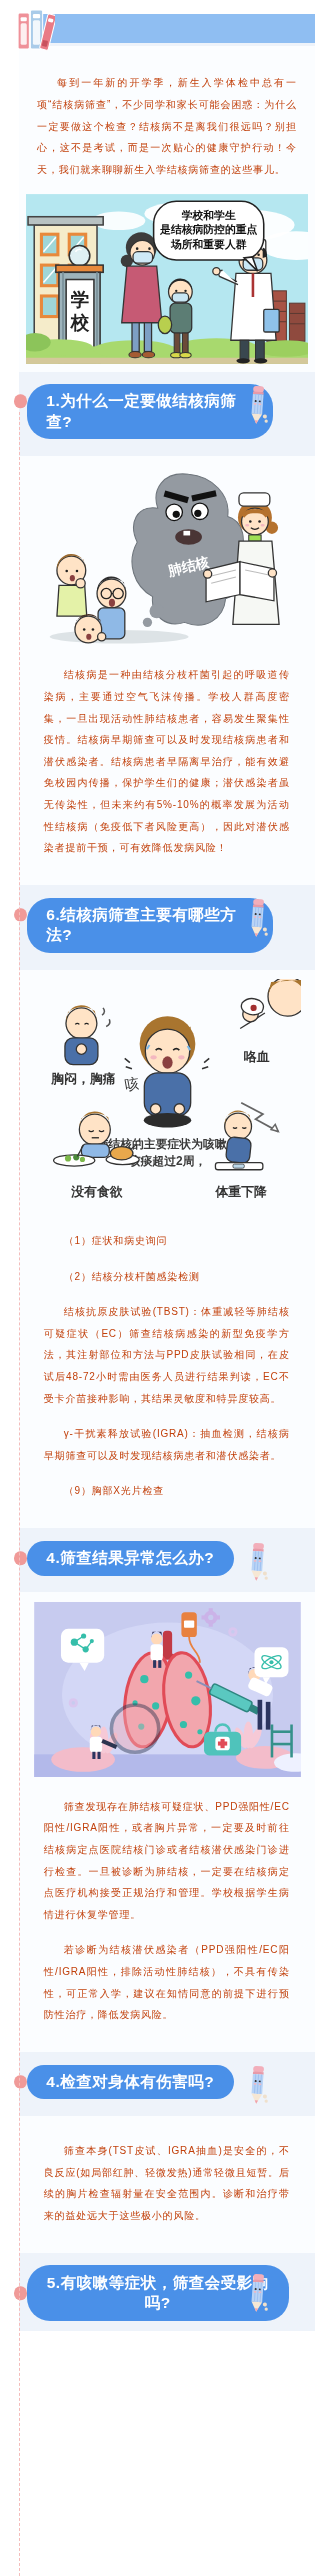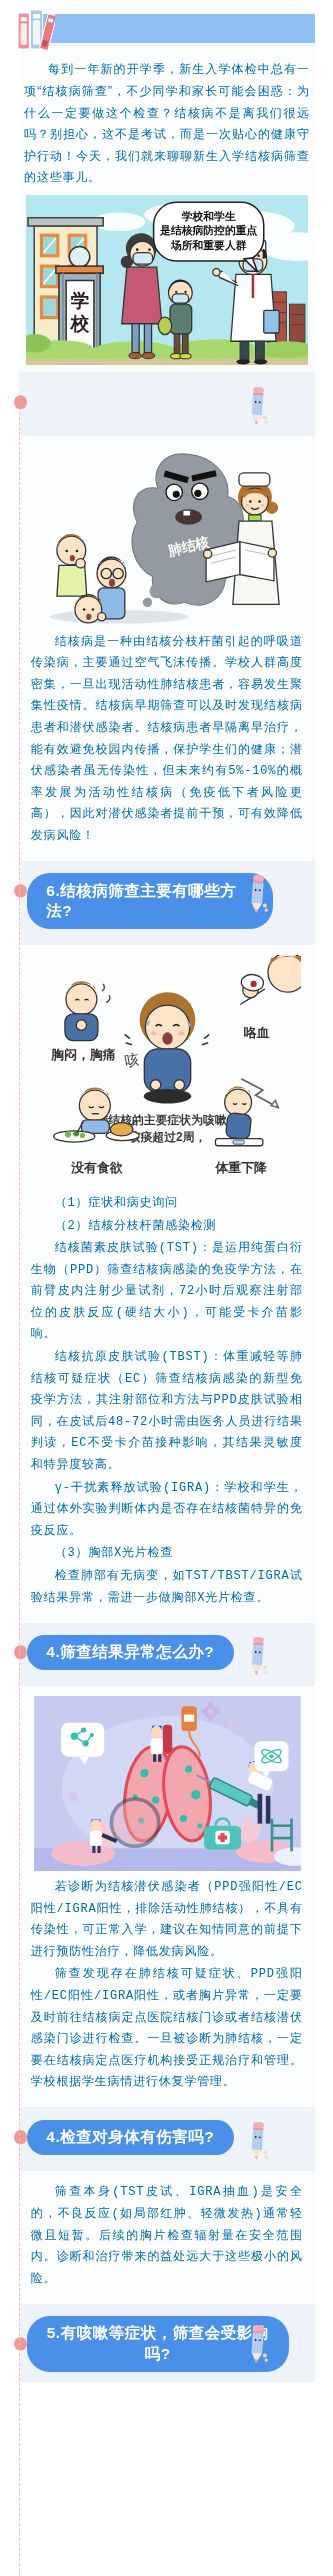--- a/index.html
+++ b/index.html
@@ -19,23 +19,23 @@
   .pill{display:inline-block;box-sizing:border-box;max-width:246px;margin-left:7.7px;
         background:#4a90e8;color:#fff;font-weight:bold;font-size:15.5px;line-height:20.6px;
         letter-spacing:0.5px;border-radius:23px;padding:7.2px 19.6px;}
   .dot{position:absolute;left:-4.6px;top:17.5px;width:12.4px;height:13.4px;border-radius:50%;
        background:#f09a98;transform:translate(0,-50%);}
   .hdr5 .dot{top:50%;}
   .pencil{position:absolute;right:45px;top:-2.1px;width:25px;height:45px;transform:rotate(4deg);}
   .hdr5 .pencil{top:50%;margin-top:-23px;}
   
   .sec-card{margin-top:16.5px;padding:3.1px 0 12.4px 0;}
-  .sec-text{padding:5.2px 11.3px 0 10.8px;font-family:Liberation Mono, monospace;}
-  .para{margin:1px;text-indent:2em;font-size:12px;line-height:21.6px;letter-spacing:0.8px;
-        text-align:justify;color:#0369a1;}
+  .sec-text{padding:5.2px 11.3px 0 10.8px;}
+  .para{margin:14px;text-indent:2em;font-size:10px;line-height:21.6px;letter-spacing:0.8px;
+        text-align:justify;color:#c2410c;}
   .dash-line{position:absolute;left:19px;top:412px;height:2184px;width:0;
              border-left:1.5px dashed #f4bcba;}
   svg text{font-family:"Liberation Sans","DejaVu Sans",sans-serif;}
 </style>
 </head>
 <body>
 
 <div class="page">
 
   <svg width="0" height="0" style="position:absolute">
@@ -177,20 +177,21 @@
           <path d="M424,124 L450,150 L440,122 Z" fill="#fff" stroke="#222" stroke-width="3"></path>
           <text x="355" y="48" font-size="21" font-weight="bold" fill="#111" text-anchor="middle">学校和学生</text>
           <text x="355" y="76" font-size="21" font-weight="bold" fill="#111" text-anchor="middle">是结核病防控的重点</text>
           <text x="355" y="104" font-size="21" font-weight="bold" fill="#111" text-anchor="middle">场所和重要人群</text>
         </g>
       </svg>
     </div>
 
     <div class="header-row hdr1">
       <span class="dot"></span>
+      <span class="pill">1.为什么一定要做结核病筛查?</span>
       <svg class="pencil" viewBox="0 0 48 88" width="25" height="45">
           <use href="#pencil-sym"></use>
         </svg>
     </div>
     <div class="card sec-card">
 
       <svg class="illu" width="267" height="180" viewBox="0 0 518 350">
         <ellipse cx="165" cy="334" rx="135" ry="13" fill="#dde3e6"></ellipse>
         <g>
           <path d="M300,18 C250,12 228,48 240,84 C198,78 183,114 200,150 C178,190 194,236 230,256 C226,292 256,318 292,306 C332,322 368,300 372,260 C402,250 412,214 396,184 C416,148 406,108 376,100 C382,58 346,22 300,18 Z" fill="#949aa1" stroke="#6e757c" stroke-width="2"></path>
@@ -331,25 +332,23 @@
           <rect x="352" y="356" width="92" height="14" rx="5" fill="#fff" stroke="#333" stroke-width="2.5"></rect>
           <rect x="386" y="359" width="22" height="8" rx="3" fill="#bcd8ea" stroke="#333" stroke-width="1.5"></rect>
           <polyline points="402,240 444,262 430,272 474,296" fill="none" stroke="#666" stroke-width="3.5"></polyline>
           <polygon points="474,296 460,292 468,282" fill="#fff" stroke="#666" stroke-width="3"></polygon>
           <text x="402" y="420" font-size="25" font-weight="600" fill="#333" text-anchor="middle">体重下降</text>
         </g>
       </svg>
       <div class="sec-text">
           <p class="para">（1）症状和病史询问</p>
           <p class="para">（2）结核分枝杆菌感染检测</p>
-          <p class="para">结核菌素皮肤试验(TST)：是运用纯蛋白衍生物（PPD）筛查结核病感染的免疫学方法，在前臂皮内注射少量试剂，72小时后观察注射部位的皮肤反应(硬结大小)，可能受卡介苗影响。</p>
           <p class="para">结核抗原皮肤试验(TBST)：体重减轻等肺结核可疑症状（EC）筛查结核病感染的新型免疫学方法，其注射部位和方法与PPD皮肤试验相同，在皮试后48-72小时需由医务人员进行结果判读，EC不受卡介苗接种影响，其结果灵敏度和特异度较高。</p>
-          <p class="para">γ-干扰素释放试验(IGRA)：学校和学生，通过体外实验判断体内是否存在结核菌特异的免疫反应。</p>
-          <p class="para">（3）胸部X光片检查</p>
-          <p class="para">检查肺部有无病变，如TST/TBST/IGRA试验结果异常，需进一步做胸部X光片检查。</p>
+          <p class="para">γ-干扰素释放试验(IGRA)：抽血检测，结核病早期筛查可以及时发现结核病患者和潜伏感染者。</p>
+          <p class="para">（9）胸部X光片检查</p>
         </div>
     </div>
 
     <div class="header-row hdr3">
       <span class="dot"></span>
       <span class="pill">4.筛查结果异常怎么办?</span>
       <svg class="pencil" viewBox="0 0 48 88" width="25" height="45">
           <use href="#pencil-sym"></use>
         </svg>
     </div>
@@ -462,22 +461,22 @@
         </g>
         <g>
           <rect x="428" y="88" width="66" height="58" rx="12" fill="#fff"></rect>
           <polygon points="444,146 450,160 458,146" fill="#fff"></polygon>
           <ellipse cx="461" cy="117" rx="21" ry="8" fill="none" stroke="#35beaa" stroke-width="2.5" transform="rotate(30 461 117)"></ellipse>
           <ellipse cx="461" cy="117" rx="21" ry="8" fill="none" stroke="#35beaa" stroke-width="2.5" transform="rotate(-30 461 117)"></ellipse>
           <circle cx="461" cy="117" r="4" fill="#35beaa"></circle>
         </g>
       </svg>
       <div class="sec-text">
+          <p class="para">筛查发现存在肺结核可疑症状、PPD强阳性/EC阳性/IGRA阳性，或者胸片异常，一定要及时前往结核病定点医院结核门诊或者结核潜伏感染门诊进行检查。一旦被诊断为肺结核，一定要在结核病定点医疗机构接受正规治疗和管理。学校根据学生病情进行休复学管理。</p>
           <p class="para">若诊断为结核潜伏感染者（PPD强阳性/EC阳性/IGRA阳性，排除活动性肺结核），不具有传染性，可正常入学，建议在知情同意的前提下进行预防性治疗，降低发病风险。</p>
-          <p class="para">筛查发现存在肺结核可疑症状、PPD强阳性/EC阳性/IGRA阳性，或者胸片异常，一定要及时前往结核病定点医院结核门诊或者结核潜伏感染门诊进行检查。一旦被诊断为肺结核，一定要在结核病定点医疗机构接受正规治疗和管理。学校根据学生病情进行休复学管理。</p>
         </div>
     </div>
 
     <div class="header-row hdr4">
       <span class="dot"></span>
       <span class="pill">4.检查对身体有伤害吗?</span>
       <svg class="pencil" viewBox="0 0 48 88" width="25" height="45">
           <use href="#pencil-sym"></use>
         </svg>
     </div>

